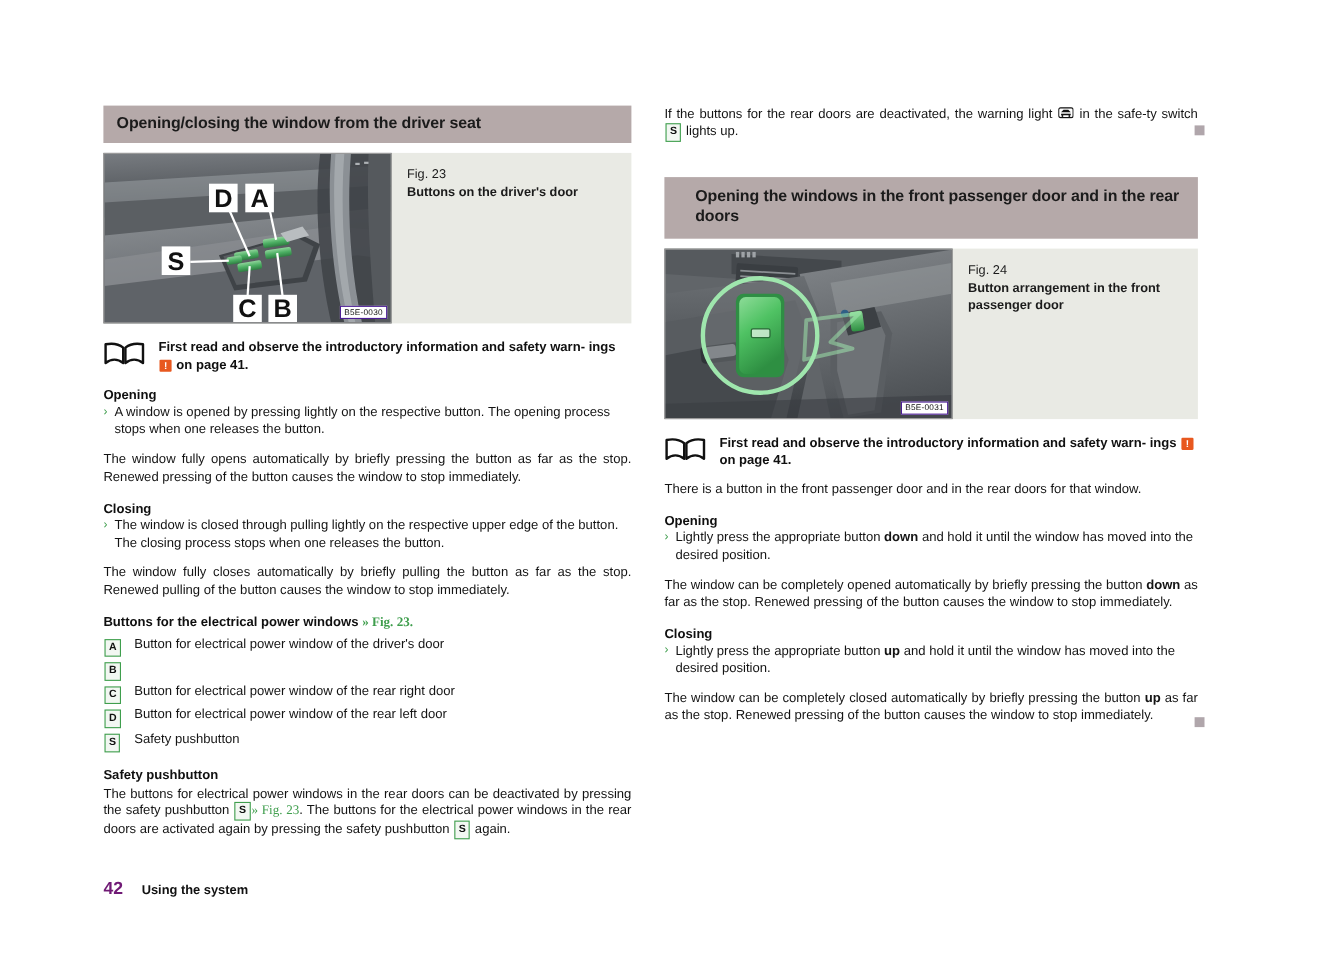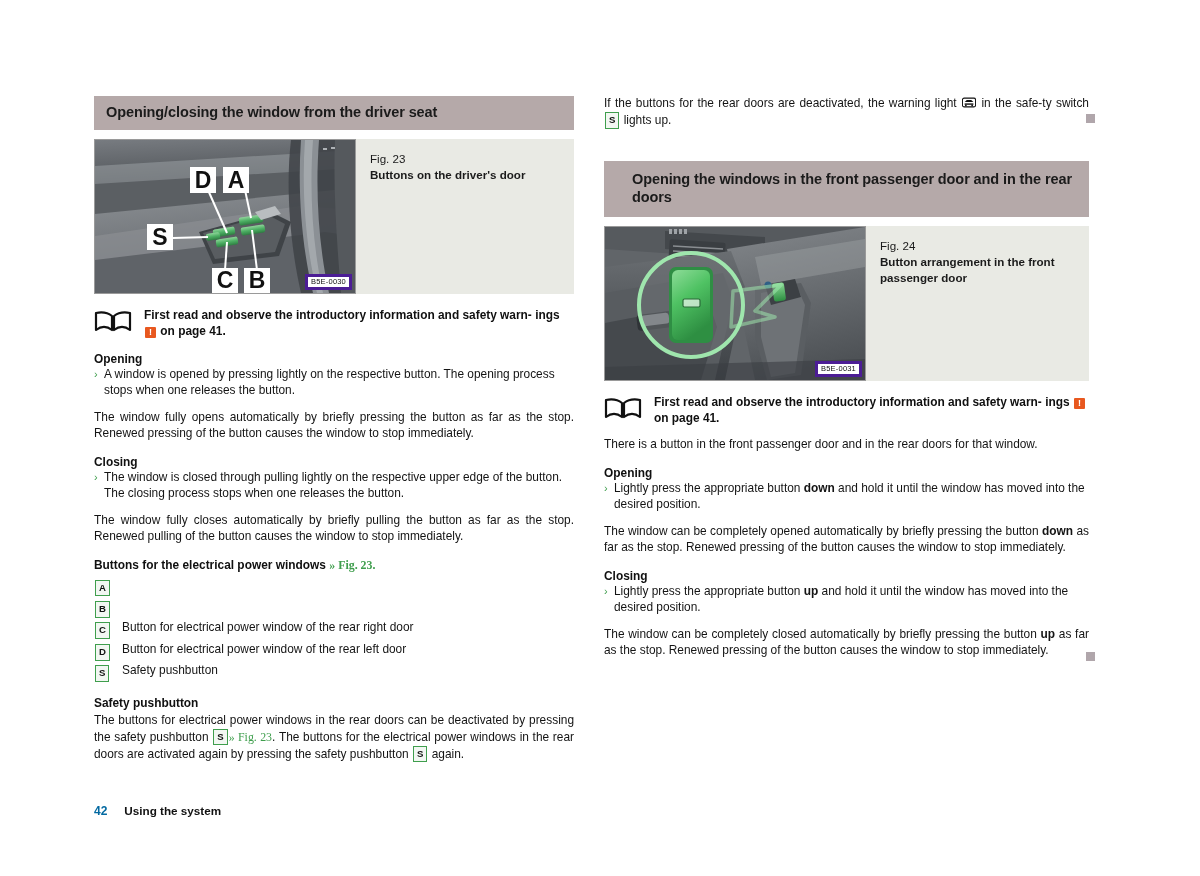--- a/index.html
+++ b/index.html
@@ -58,21 +58,21 @@
     font-size: 11.6px;
     line-height: 1.38;
     color: #1b1b1b;
   }
   .fig-cap .fig-num { font-weight: normal; }
   .fig-cap .fig-title { font-weight: bold; display: block; }
   .fig-code {
     position: absolute;
     right: 3px; bottom: 3px;
     background: #ffffff;
-    border: 3px solid #4c1d95;
+    border: 1px solid #4c1d95;
     font-size: 7.5px;
     font-family: "Liberation Sans", sans-serif;
     padding: 0px 3px 1px 3px;
     letter-spacing: 0.2px;
     color: #111;
   }
 
   
   .fig-img svg { display: block; width: 100%; height: 100%; }
 
@@ -191,23 +191,23 @@
 
   
   .footer {
     position: absolute;
     left: 94px;
     bottom: 58px;
     display: flex;
     align-items: baseline;
   }
   .footer .pg {
-    font-size: 12px;
-    font-weight: bold;
-    color: #0369a1;
+    font-size: 16px;
+    font-weight: bold;
+    color: #701a75;
     margin-right: 17px;
   }
   .footer .sec {
     font-size: 11.7px;
     font-weight: bold;
     color: #111;
   }
 </style>
 </head>
 <body>
@@ -333,20 +333,21 @@
     <div class="subhead">
       <span>Buttons for the electrical power windows</span>
       <span class="xref">» Fig. 23.</span>
     </div>
 
     <div class="legend">
       <div class="legend-row">
         <span class="legend-key">
           <span class="keybox">A</span>
         </span>
+        <span class="legend-label">Button for electrical power window of the driver's door</span>
       </div>
       <div class="legend-row">
         <span class="legend-key">
           <span class="keybox">B</span>
         </span>
       </div>
       <div class="legend-row">
         <span class="legend-key">
           <span class="keybox">C</span>
         </span>

